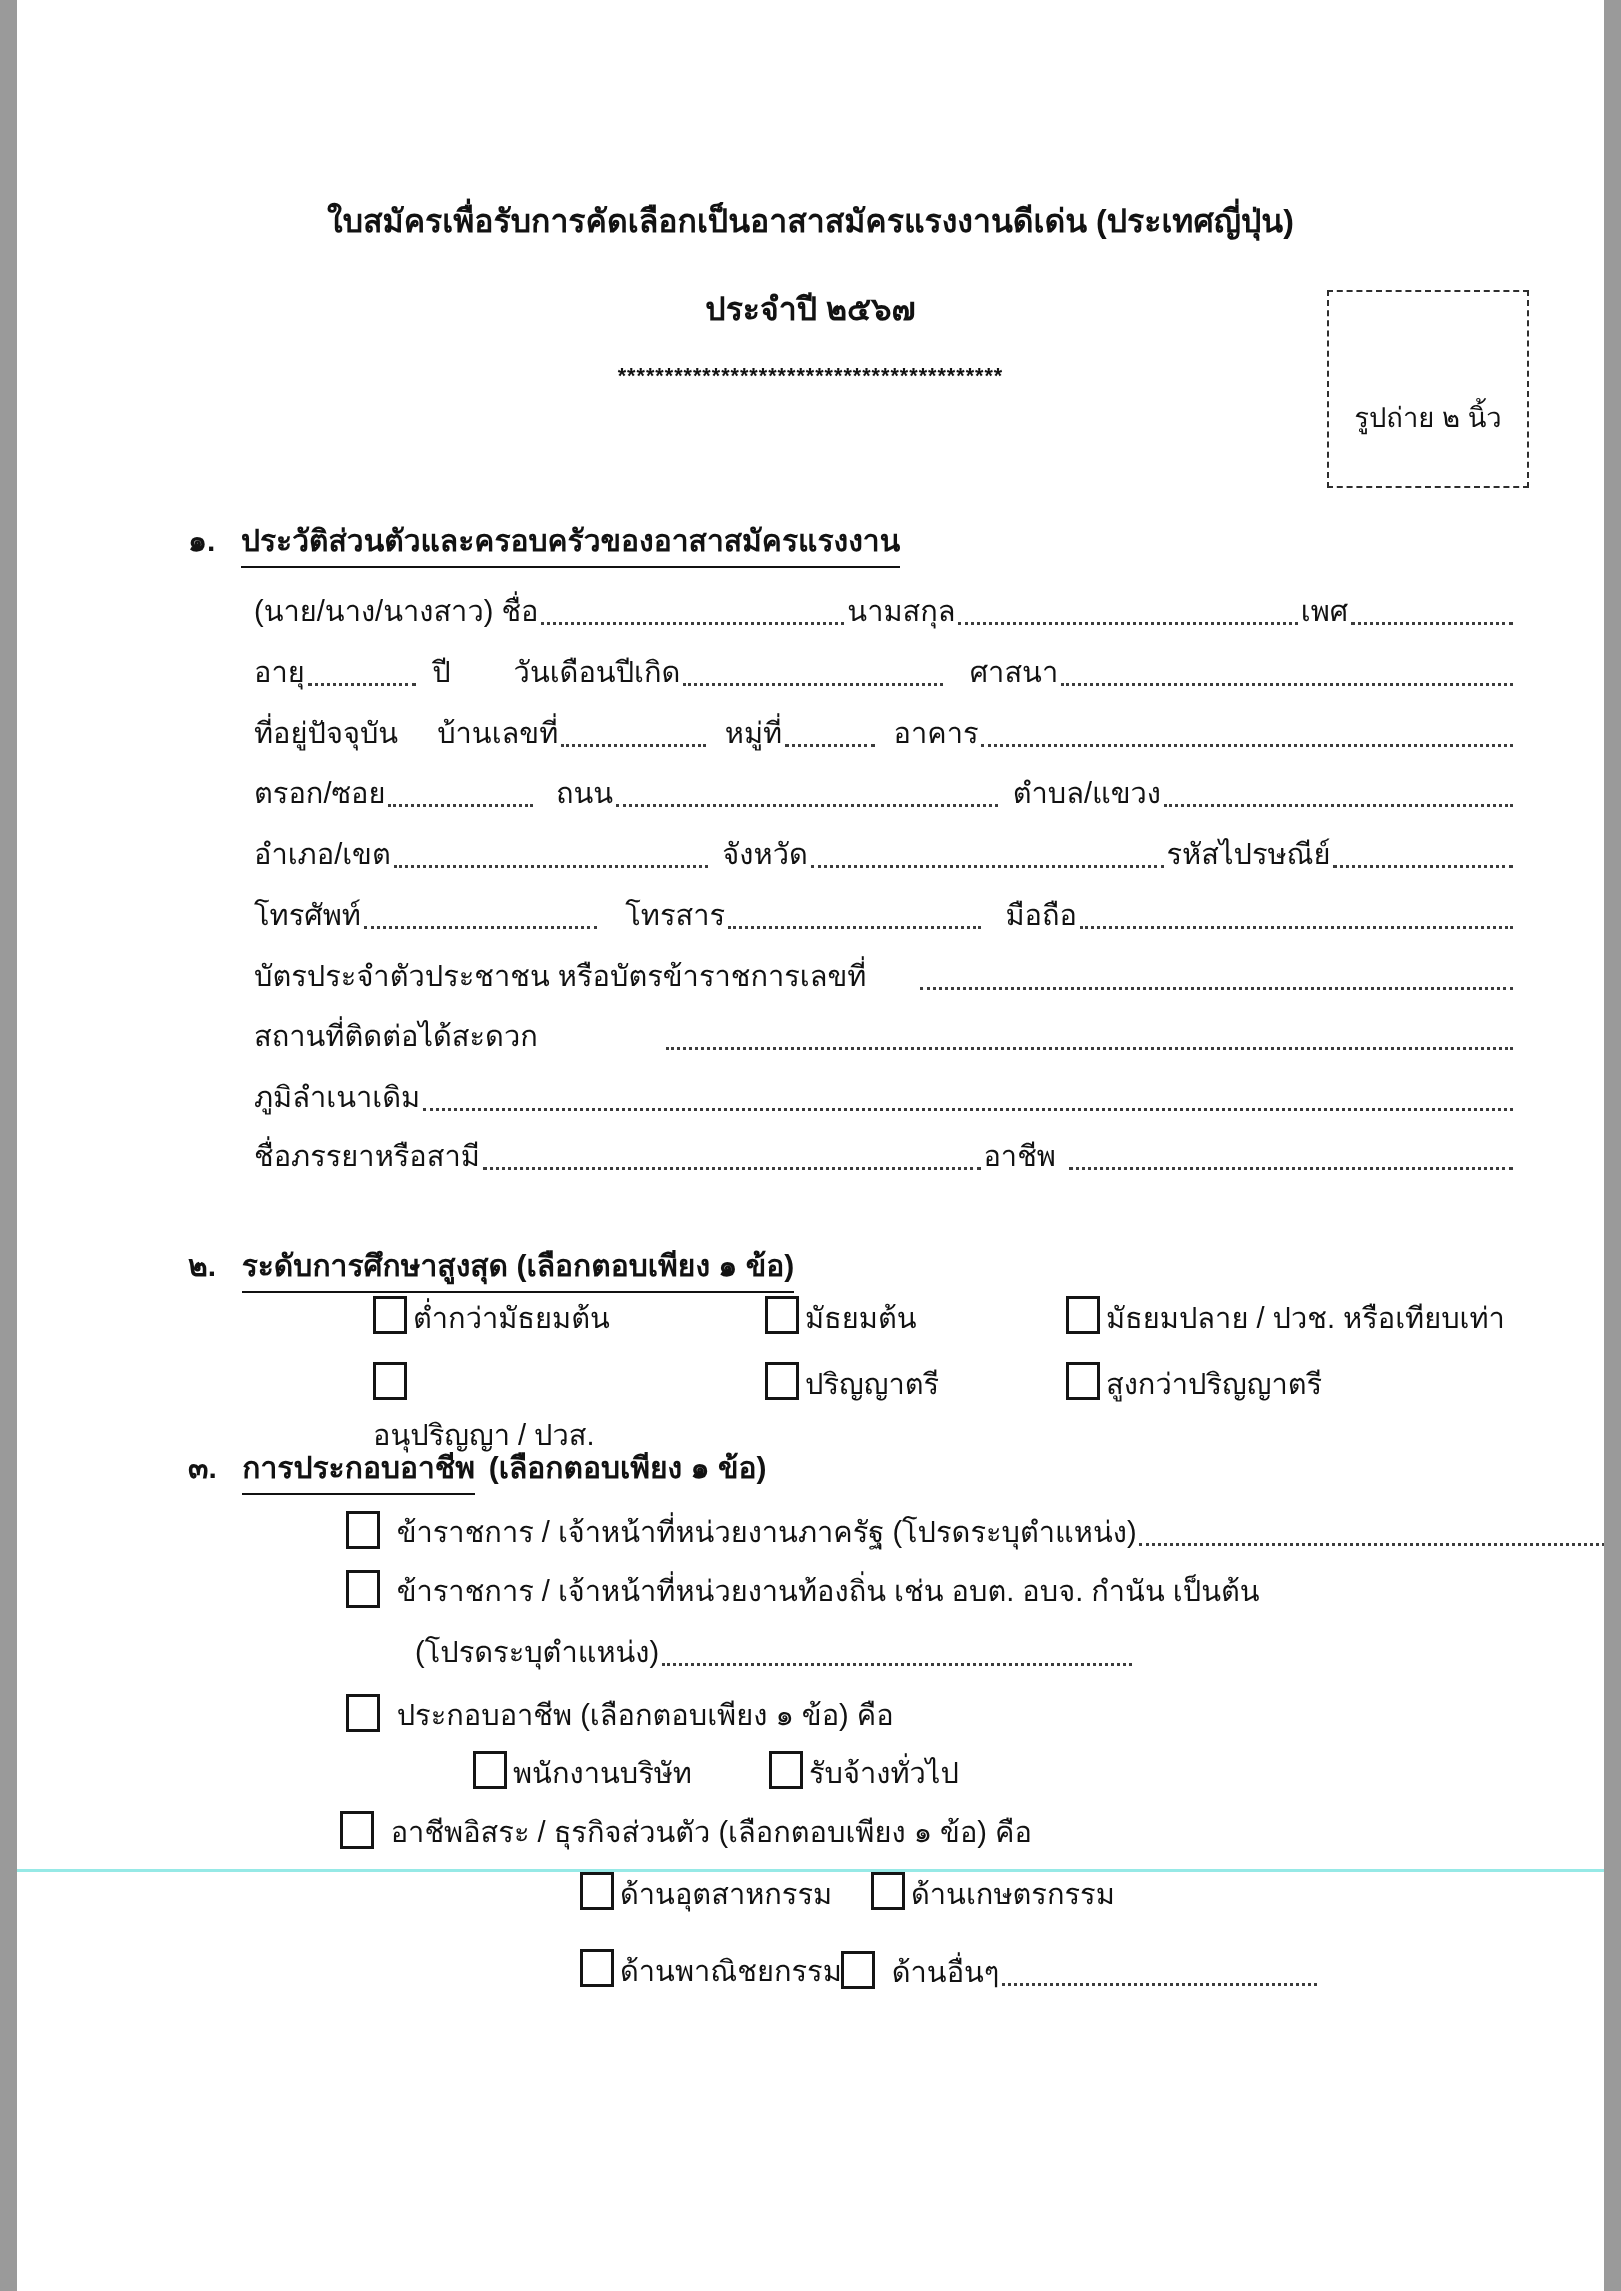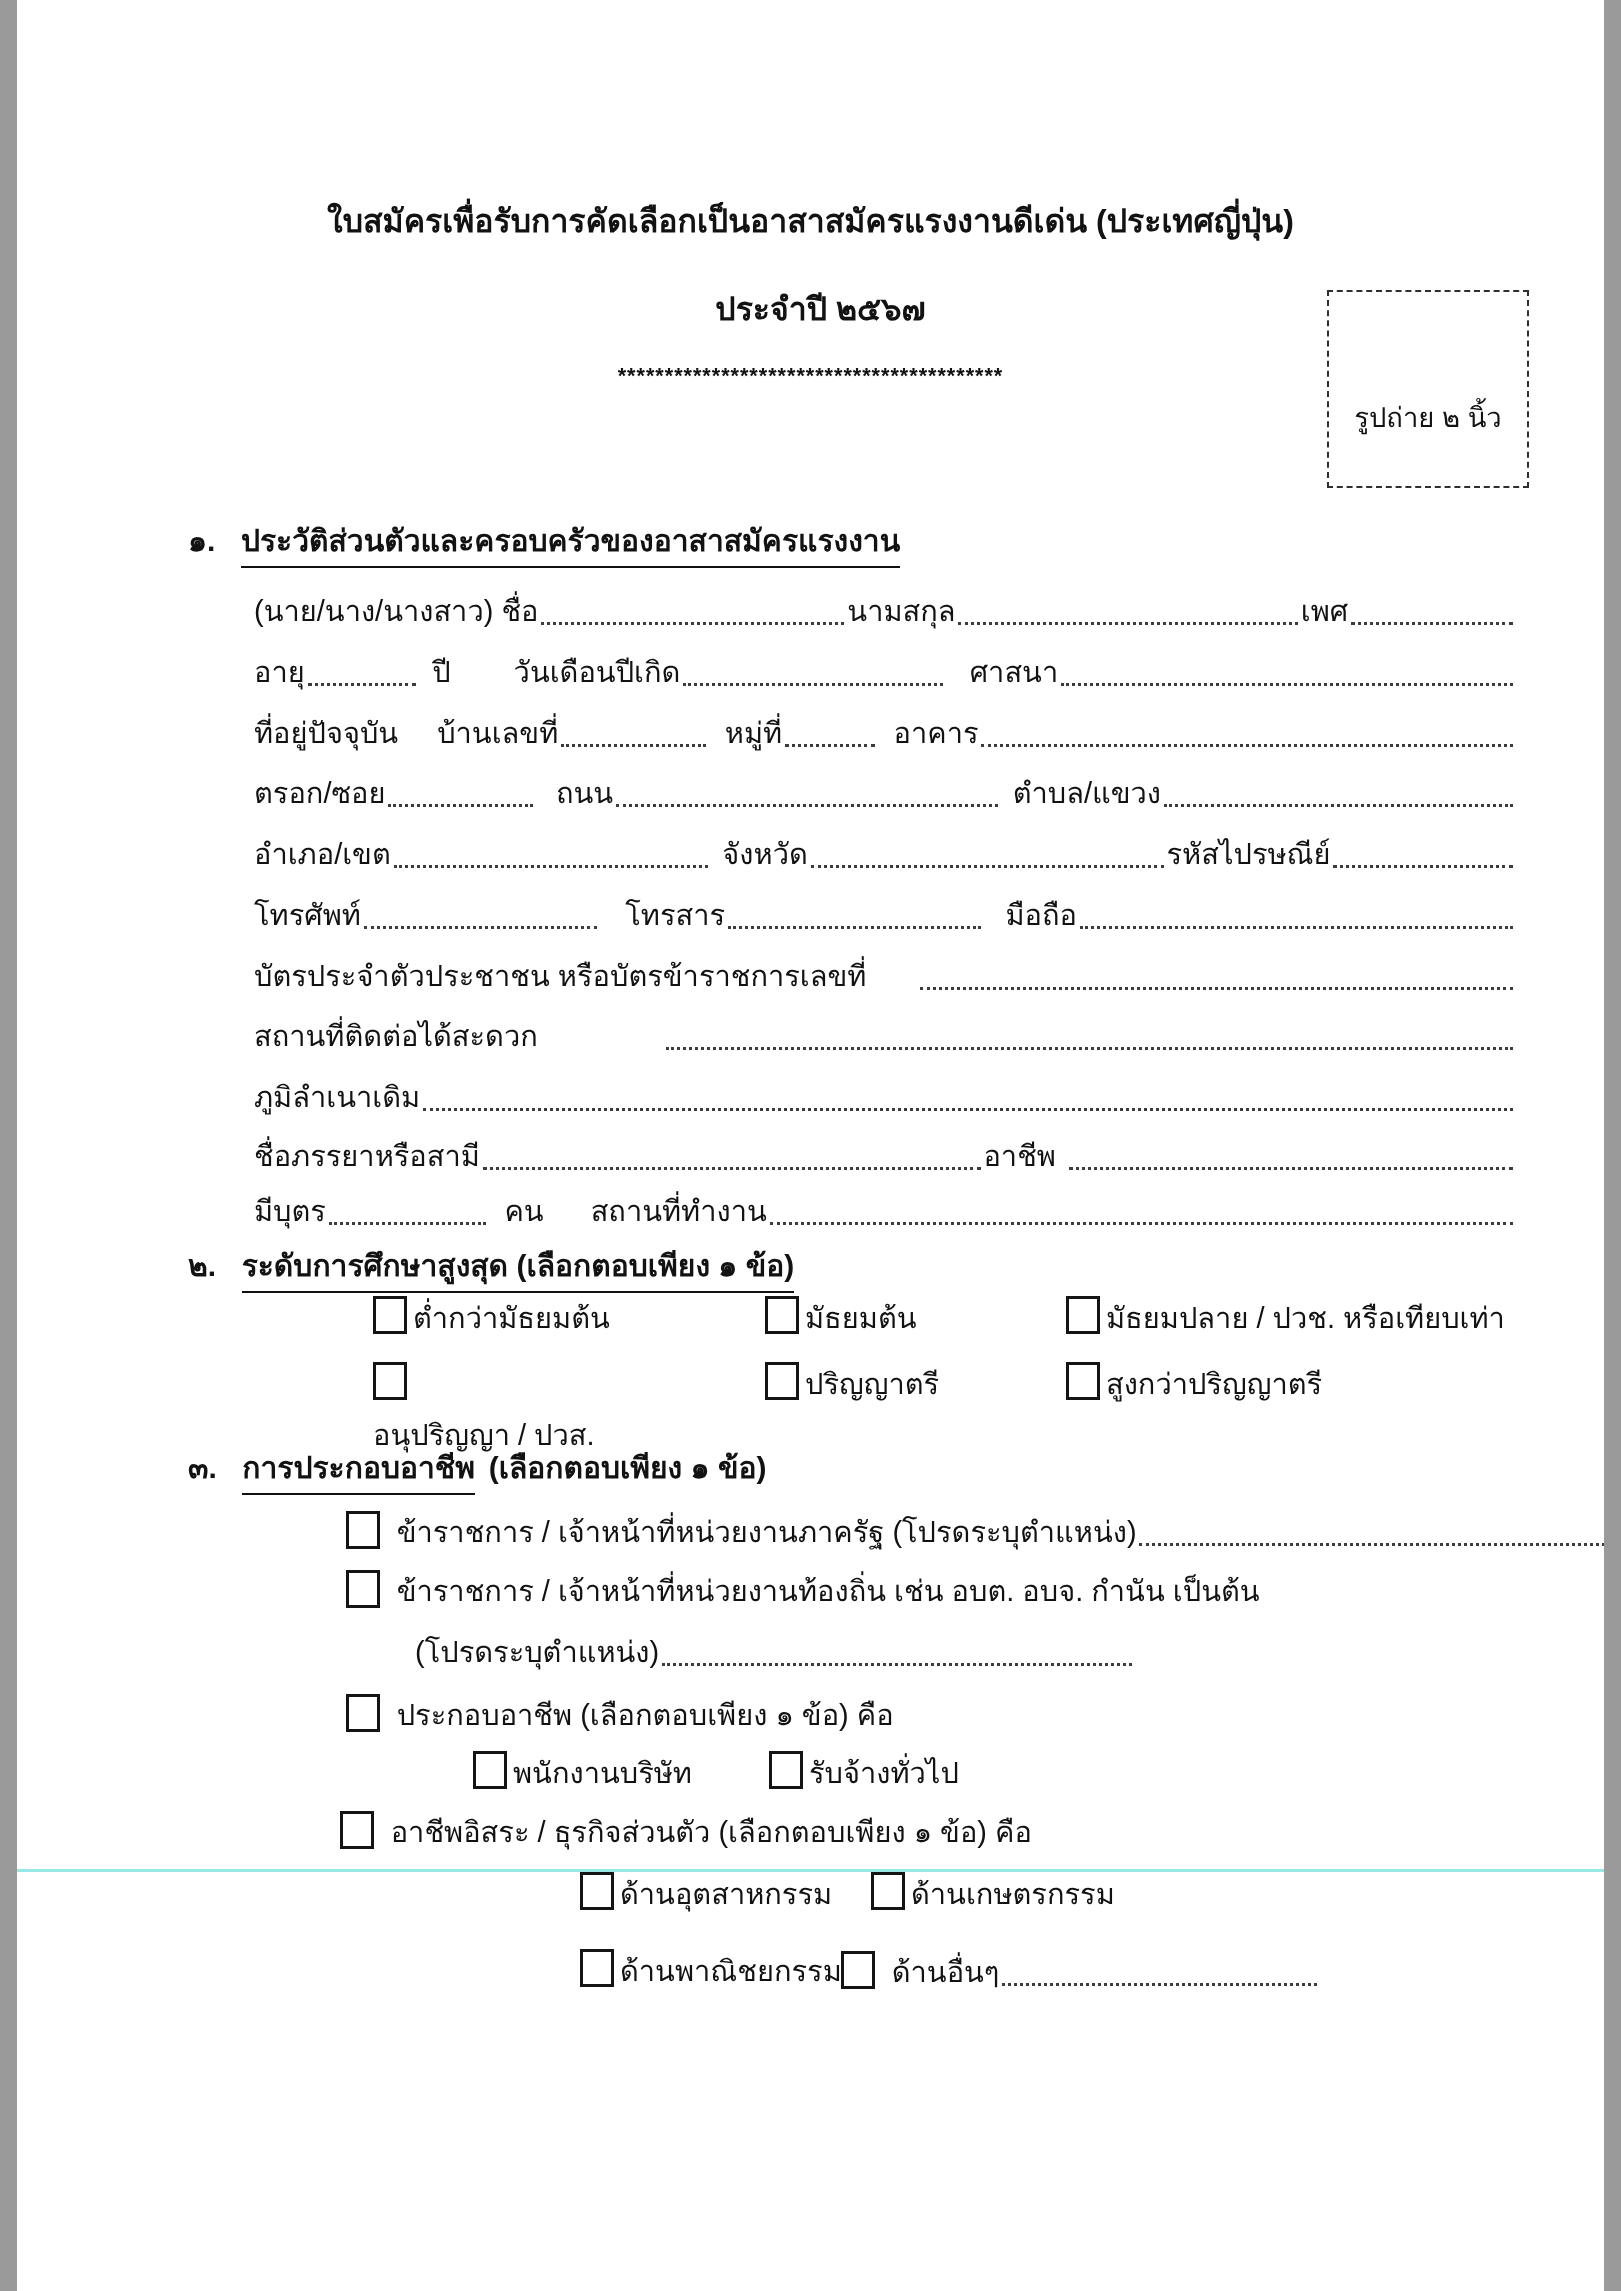--- a/index.html
+++ b/index.html
@@ -26,21 +26,21 @@
   .opt{position:absolute;display:flex;align-items:flex-start;gap:6px;font-size:29px;line-height:45px;white-space:nowrap;padding-left:36px;}
 </style>
 </head>
 <body>
 
 <div class="page">
 
   <div class="scan-line"></div>
 
   <div class="title" style="top:196px;">ใบสมัครเพื่อรับการคัดเลือกเป็นอาสาสมัครแรงงานดีเด่น (ประเทศญี่ปุ่น)</div>
-  <div class="title" style="top:284px;margin-left:10px;">ประจำปี ๒๕๖๗</div>
+  <div class="title" style="top:284px;">ประจำปี ๒๕๖๗</div>
   <div class="stars" style="top:363px;">*****************************************</div>
 
   <div class="photo-box">
     <div class="cap">รูปถ่าย ๒ นิ้ว</div>
   </div>
 
   <div class="sec-head" style="top:518px;">
     <span>๑.</span>
     <span class="u">ประวัติส่วนตัวและครอบครัวของอาสาสมัครแรงงาน</span>
   </div>
@@ -130,29 +130,20 @@
   </div>
 
   <div class="row" style="top:1133px;">
     <span class="lbl">ชื่อภรรยาหรือสามี</span>
     <span class="dots f12"></span>
     <span class="lbl">อาชีพ</span>
     <span class="gap" style="width:9.8px;"></span>
     <span class="dots f1"></span>
   </div>
 
-  <div class="row" style="top:1188px;">
-    <span class="lbl">มีบุตร</span>
-    <span class="dots" style="width:157px;"></span>
-    <span class="gap" style="width:15.7px;"></span>
-    <span class="lbl">คน</span>
-    <span class="gap" style="width:47px;"></span>
-    <span class="lbl">สถานที่ทำงาน</span>
-    <span class="dots f1"></span>
-  </div>
 
   <div class="sec-head" style="top:1243px;">
     <span>๒.</span>
     <span class="u">ระดับการศึกษาสูงสุด (เลือกตอบเพียง ๑ ข้อ)</span>
   </div>
 
   <div class="opt" style="left:320px;top:1296px;">
     <span class="cb"></span>
     <span class="lbl">ต่ำกว่ามัธยมต้น</span>
   </div>

